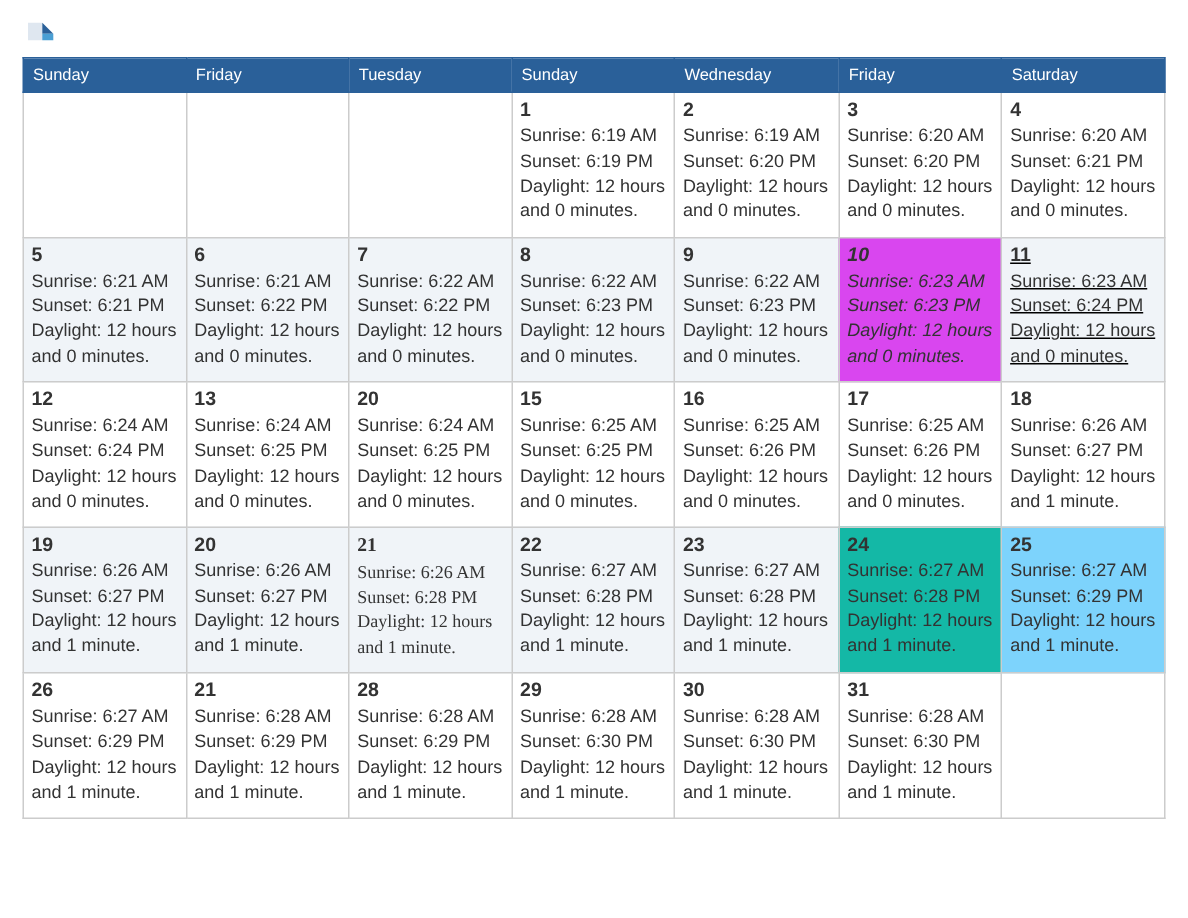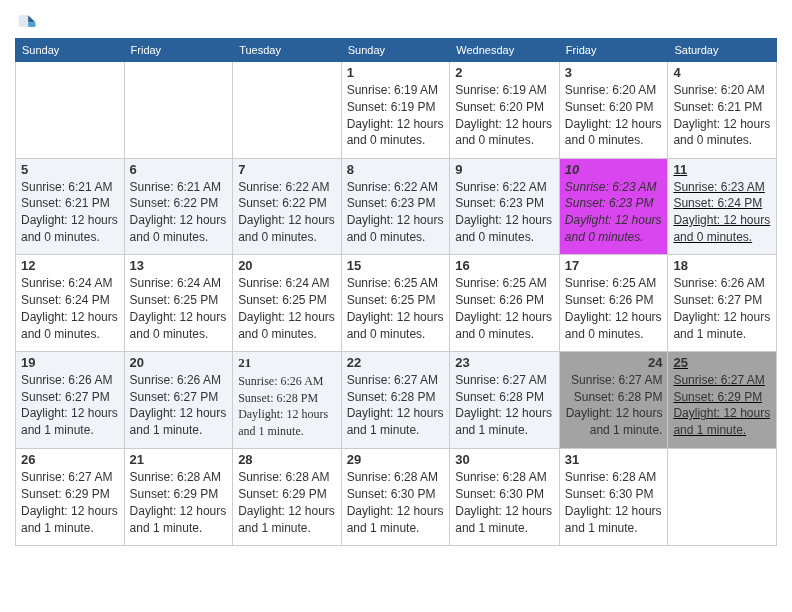--- a/index.html
+++ b/index.html
@@ -222,25 +222,25 @@
             <div class="day-info">Sunrise: 6:26 AM<br>Sunset: 6:28 PM<br>Daylight: 12 hours<br>and 1 minute.</div>
           </td>
           <td style="background: rgb(240, 244, 248);">
             <span class="day-number">22</span>
             <div class="day-info">Sunrise: 6:27 AM<br>Sunset: 6:28 PM<br>Daylight: 12 hours<br>and 1 minute.</div>
           </td>
           <td style="background: rgb(240, 244, 248);">
             <span class="day-number">23</span>
             <div class="day-info">Sunrise: 6:27 AM<br>Sunset: 6:28 PM<br>Daylight: 12 hours<br>and 1 minute.</div>
           </td>
-          <td style="background: #a3a3a3; text-align: right;">
+          <td style="background: #14b8a6;">
             <span class="day-number">24</span>
             <div class="day-info">Sunrise: 6:27 AM<br>Sunset: 6:28 PM<br>Daylight: 12 hours<br>and 1 minute.</div>
           </td>
-          <td style="background: #a3a3a3; text-decoration: underline;">
+          <td style="background: #7dd3fc;">
             <span class="day-number">25</span>
             <div class="day-info">Sunrise: 6:27 AM<br>Sunset: 6:29 PM<br>Daylight: 12 hours<br>and 1 minute.</div>
           </td>
         </tr>
         <tr>
           <td>
             <span class="day-number">26</span>
             <div class="day-info">Sunrise: 6:27 AM<br>Sunset: 6:29 PM<br>Daylight: 12 hours<br>and 1 minute.</div>
           </td>
           <td>

